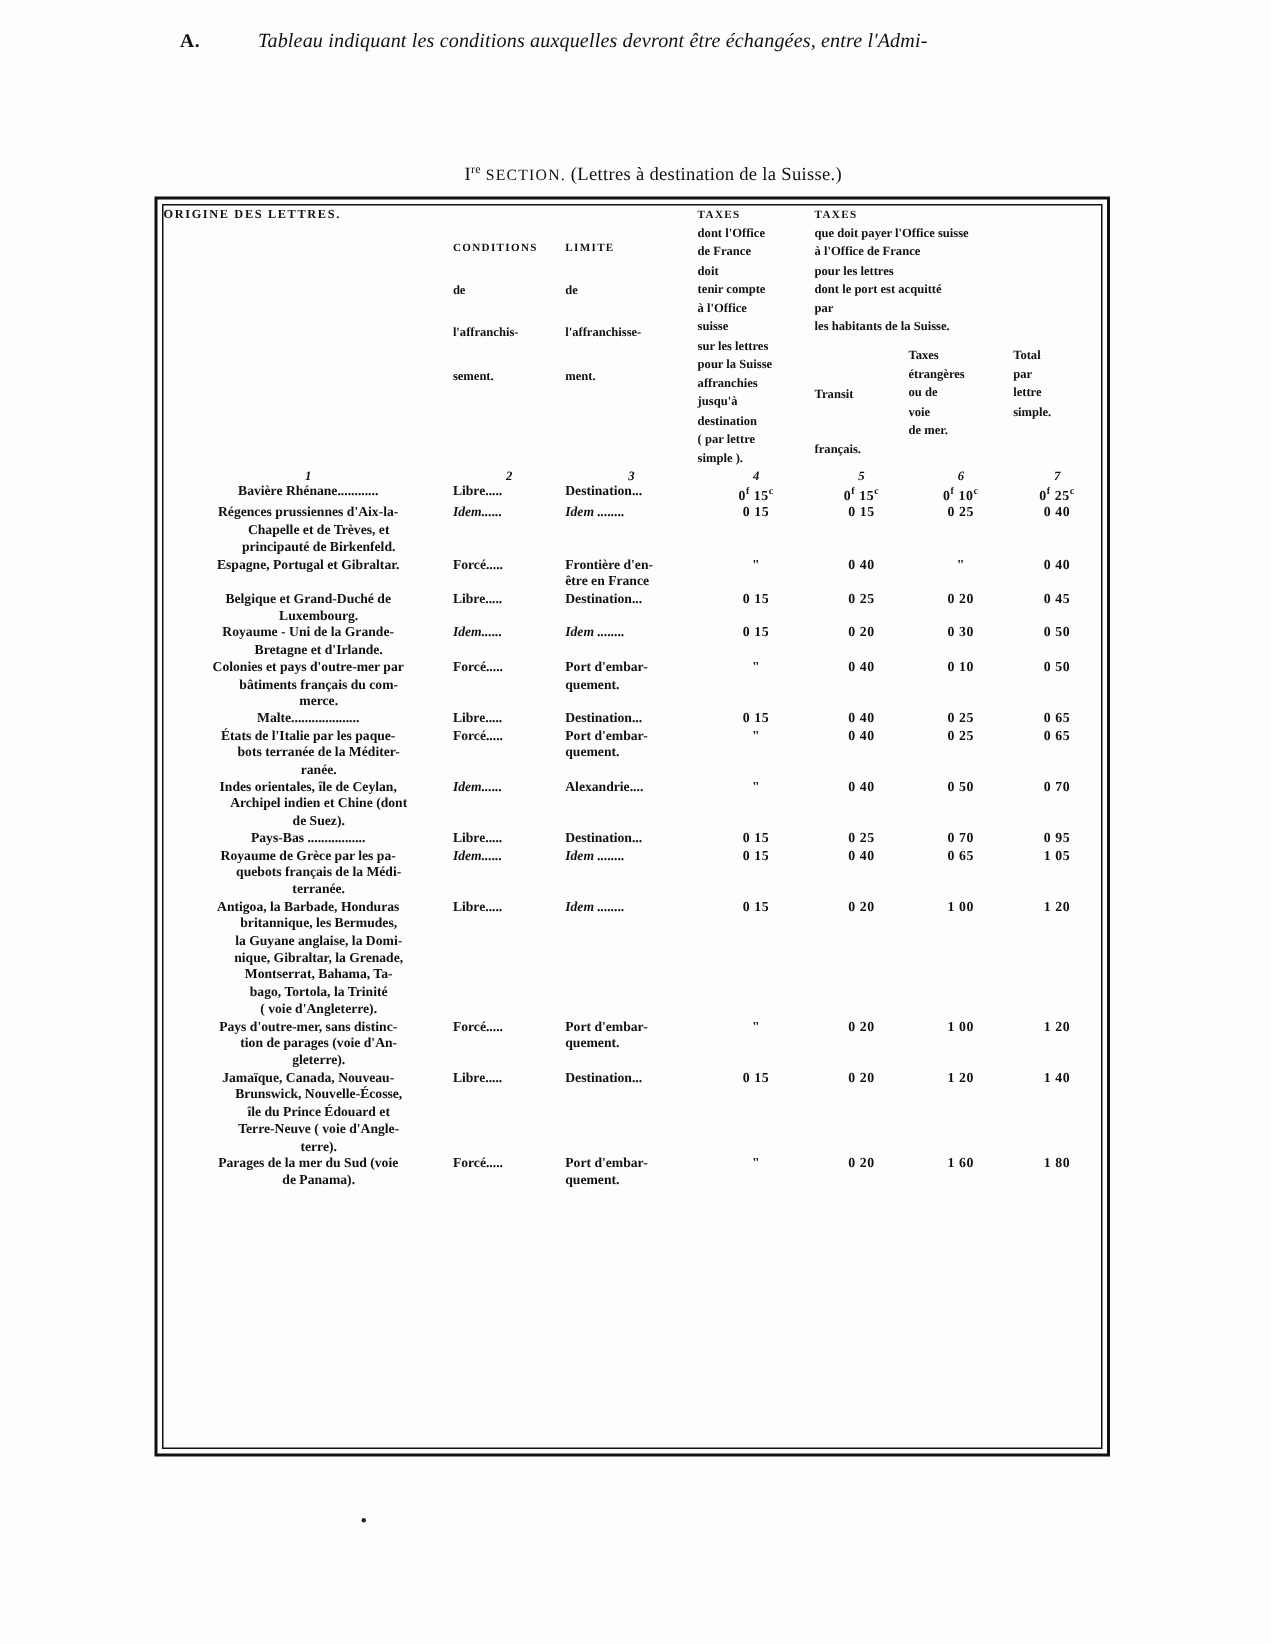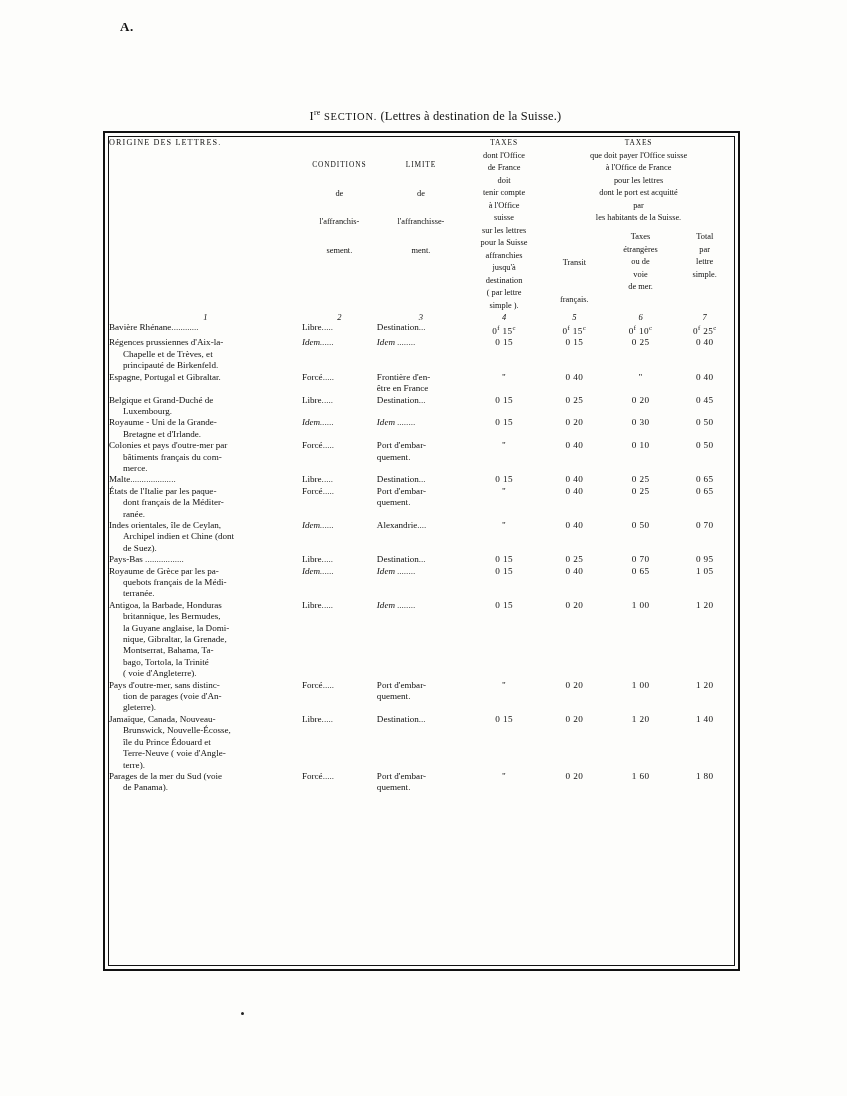--- a/index.html
+++ b/index.html
@@ -95,32 +95,33 @@
     box-sizing: border-box;
     position: relative;
     overflow: hidden;
   }
 
   table.tbl {
     border-collapse: collapse;
     width: 100%;
     table-layout: fixed;
     font-size: 9.2px;
+    font-weight: bold;
   }
   table.tbl td, table.tbl th {
     vertical-align: top;
     padding: 0;
     border: 0;
   }
   .vl { border-left: 1px solid #111; }
   .vr { border-right: 1px solid #111; }
 
   
   .hcell {
-    text-align: center;
+    text-align: left;
     font-size: 8.4px;
     line-height: 12.5px;
     padding: 6px 3px 3px 3px;
   }
   .hcell .sc {
     font-variant: normal;
     letter-spacing: 0.9px;
     font-size: 7.4px;
   }
   .origin-head {
@@ -140,21 +141,21 @@
     border-bottom: 1px solid #111;
   }
 
   
   .brow td {
     padding: 3.5px 3px 3.5px 3px;
     line-height: 11.4px;
     font-size: 9.1px;
   }
   td.c-origin {
-    text-align: left;
+    text-align: center;
     padding-left: 9px;
     padding-right: 4px;
   }
   td.c-cond, td.c-lim {
     text-align: left;
     padding-left: 7px;
   }
   td.c-num {
     text-align: center;
     font-size: 9.2px;
@@ -180,20 +181,21 @@
 </style>
 </head>
 <body>
 
 <div class="page">
 
   <div class="head">
     <div class="head-inner">
       <div class="head-letter">A.</div>
       <div class="head-text">
+        <span class="ln">Tableau indiquant les conditions auxquelles devront être échangées, entre l'Admi-</span>
       </div>
     </div>
   </div>
 
   <div class="section-line">
     <span>I</span><span class="sup">re</span>
     <span class="sc">SECTION.</span>
     <span>(Lettres à destination de la Suisse.)</span>
   </div>
 
@@ -363,21 +365,21 @@
               <td class="c-cond vl">Libre.....</td>
               <td class="c-lim vl">
                 <span style="display:block">Destination...</span>
               </td>
               <td class="c-num vl vr">0  15</td>
               <td class="c-num">0  40</td>
               <td class="c-num vl vr">0  25</td>
               <td class="c-num">0  65</td>
             </tr>
             <tr class="brow">
-              <td class="c-origin"><span>États de l'Italie par les paque-</span><span class="indent" style="padding-left:14px;text-indent:0">dont français de la Méditer-</span><span class="indent" style="padding-left:14px;text-indent:0">ranée.</span></td>
+              <td class="c-origin"><span>États de l'Italie par les paque-</span><span class="indent" style="padding-left:14px;text-indent:0">bots terranée de la Méditer-</span><span class="indent" style="padding-left:14px;text-indent:0">ranée.</span></td>
               <td class="c-cond vl">Forcé.....</td>
               <td class="c-lim vl">
                 <span style="display:block">Port d'embar-</span>
                 <span style="display:block">quement.</span>
               </td>
               <td class="c-num vl vr">"</td>
               <td class="c-num">0  40</td>
               <td class="c-num vl vr">0  25</td>
               <td class="c-num">0  65</td>
             </tr>

